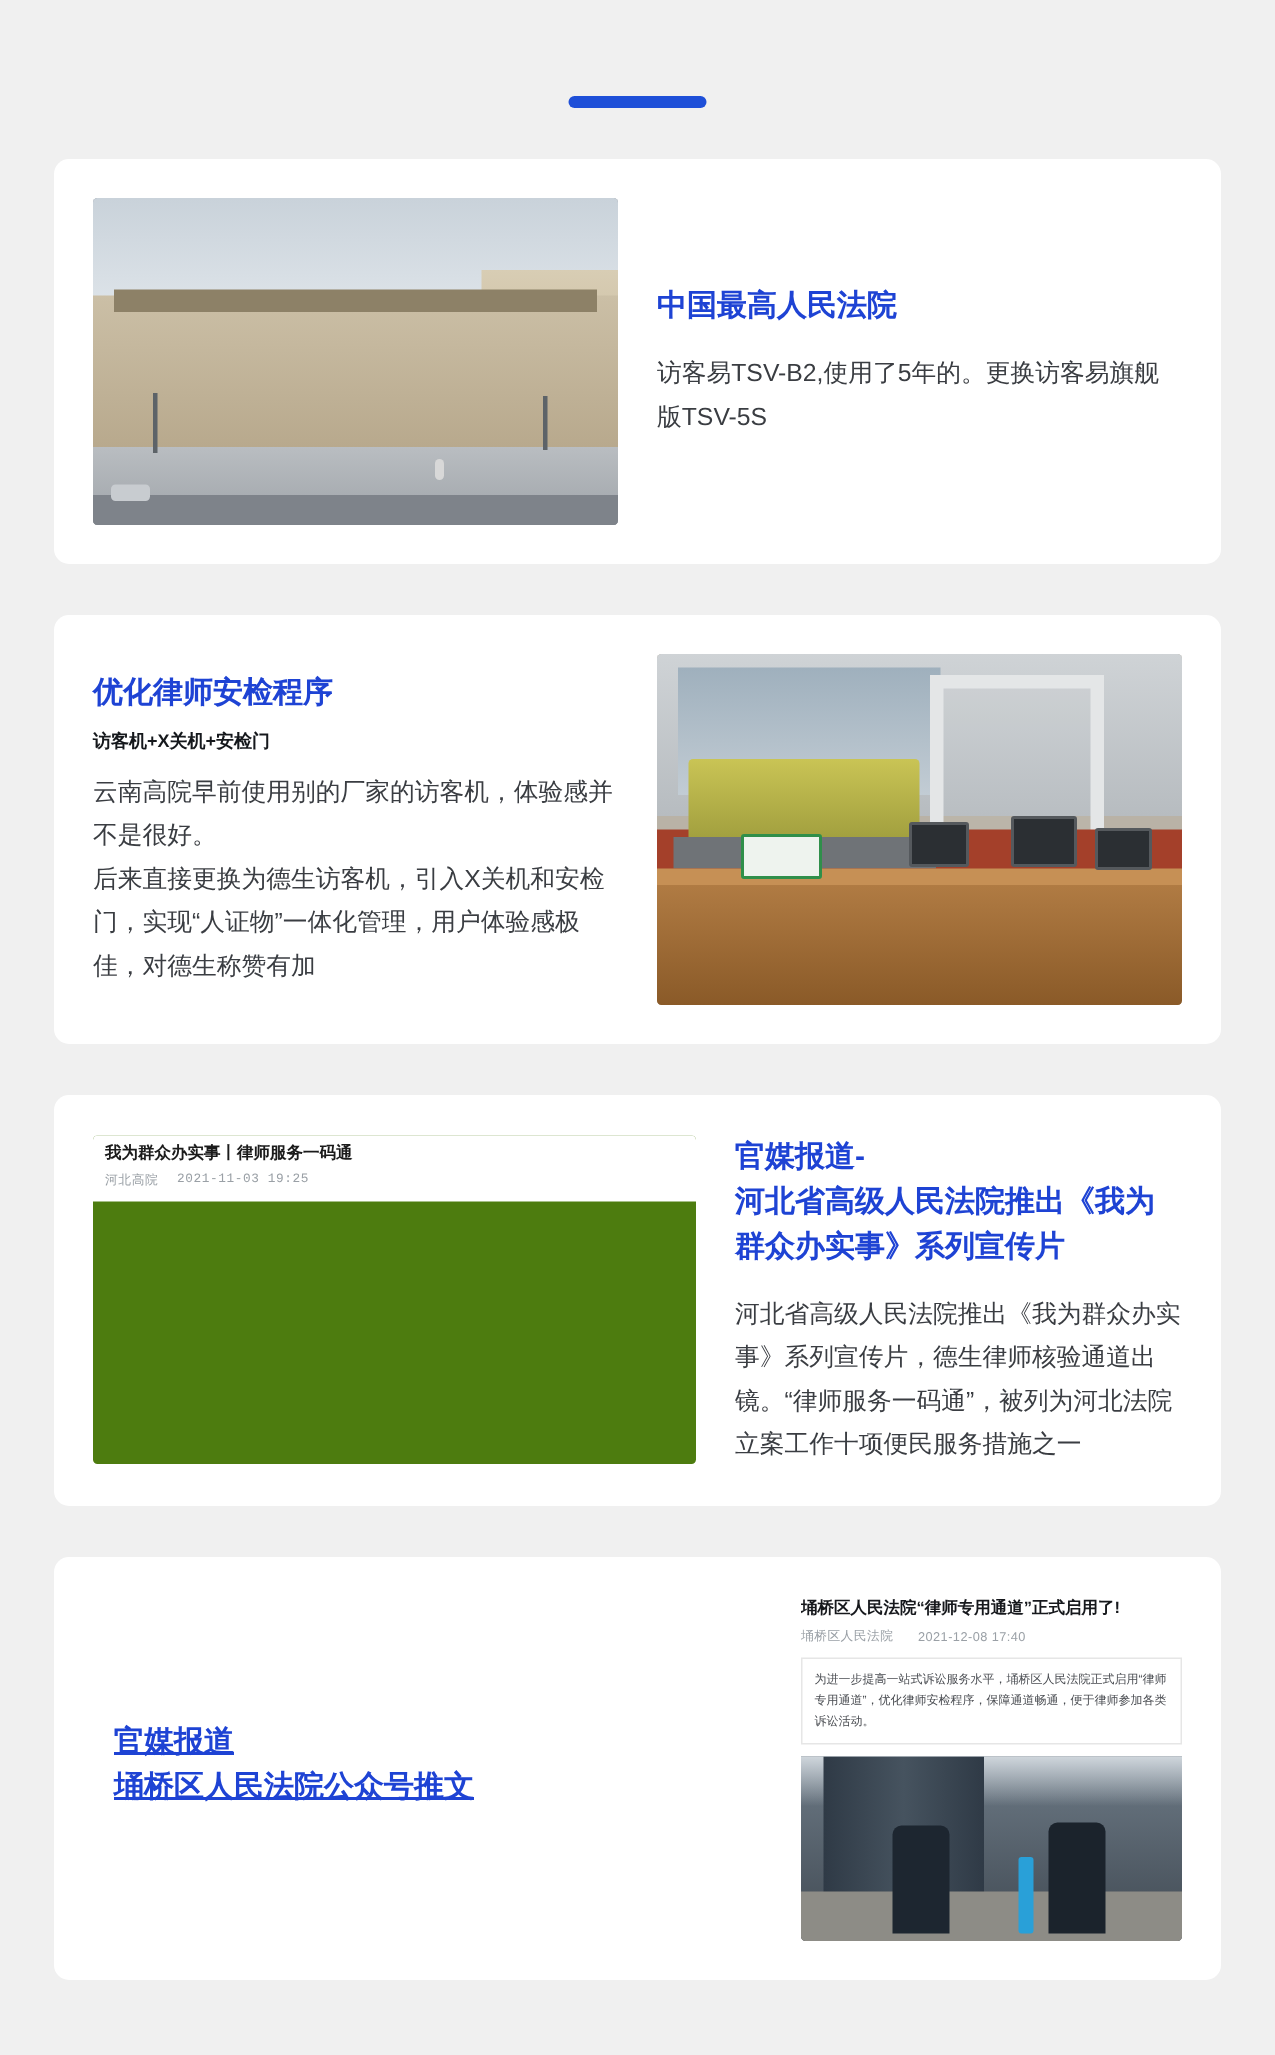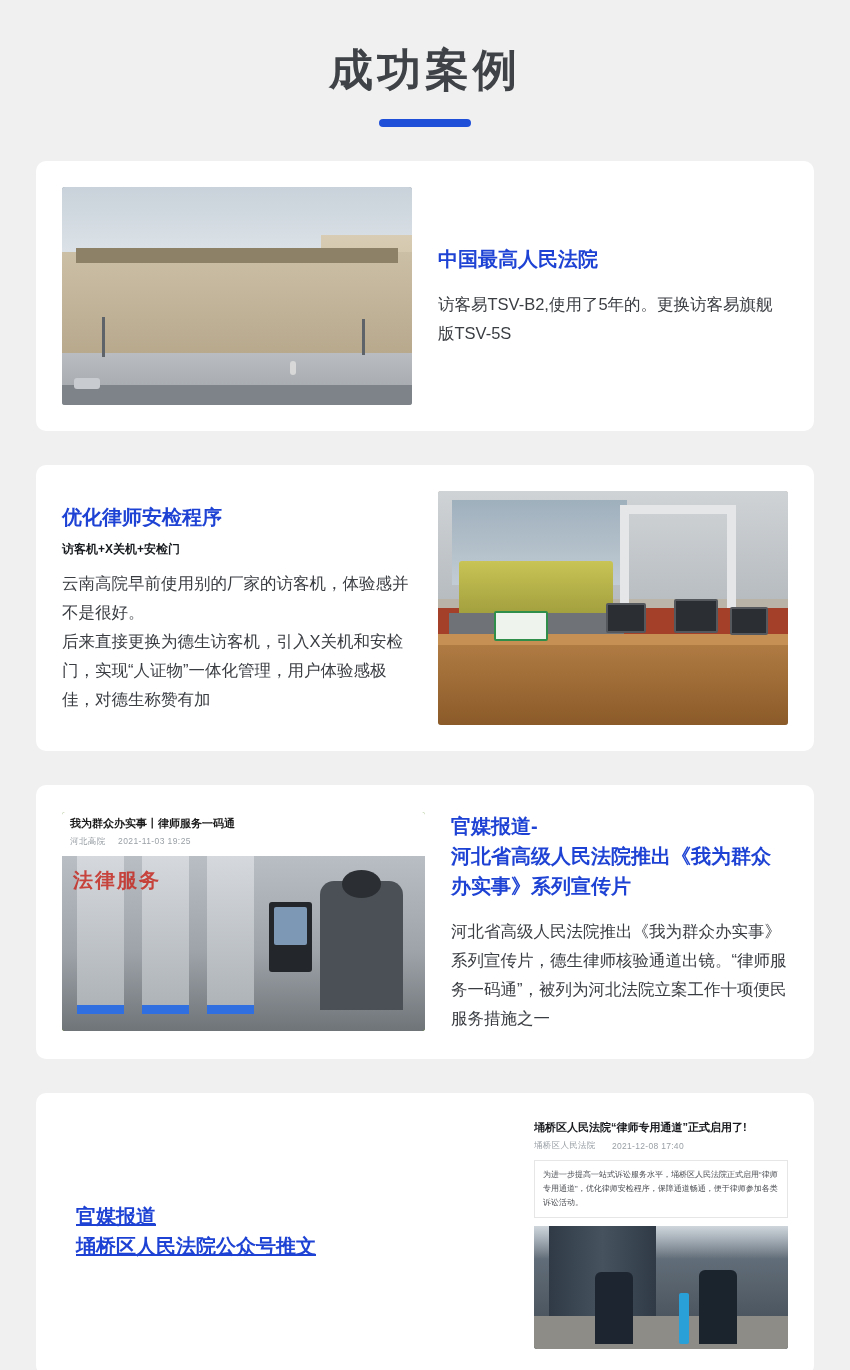--- a/index.html
+++ b/index.html
@@ -116,21 +116,21 @@
   .cp-gate { position:absolute; left:52%; top:6%; width:33%; height:52%; border:9px solid #e4e6e7; border-bottom:none; background:rgba(255,255,255,0.04); }
   .cp-xray { position:absolute; left:6%; top:30%; width:44%; height:26%; background:linear-gradient(180deg,#c9c455,#9c9a3b); border-radius:3px; }
   .cp-belt { position:absolute; left:3%; top:52%; width:50%; height:9%; background:#6f7377; }
   .cp-desk { position:absolute; left:0; bottom:0; width:100%; height:34%; background:linear-gradient(180deg,#b07b43,#8a5a28); }
   .cp-deskedge { position:absolute; left:0; bottom:34%; width:100%; height:5%; background:#c69055; }
   .cp-floor { position:absolute; left:0; bottom:34%; width:100%; height:16%; background:#a4402a; }
   .cp-mon { position:absolute; background:#2b2f33; border:2px solid #55595d; border-radius:2px; }
   .cp-sign { position:absolute; left:16%; bottom:36%; width:54px; height:30px; background:#eef3ee; border:2px solid #2f8f4a; border-radius:2px; }
 
   
-  .photo-news { width: 363px; height: 219px; background:#4d7c0f; }
+  .photo-news { width: 402px; height: 219px; background:#4d7c0f;font-family:Liberation Mono, monospace; }
   .nw-bar { position:absolute; left:0; top:0; width:100%; height:20%; background:#ffffff; }
   .nw-bar-title { position:absolute; left:8px; top:4px; font-size:11px; color:#1b1b1b; font-weight:bold; }
   .nw-bar-meta { position:absolute; left:8px; top:24px; font-size:8.5px; color:#9aa0a6; letter-spacing:0.4px; }
   .nw-frame { position:absolute; left:0; top:20%; width:100%; height:80%;
     background:linear-gradient(180deg,#b9bec4 0%,#9ea3a9 55%,#6f7479 100%); }
   .nw-pillar { position:absolute; top:0; width:13%; height:86%; background:linear-gradient(180deg,#d5d9dd,#aeb3b8); }
   .nw-bluebar { position:absolute; bottom:10%; width:13%; height:5%; background:#2f6fe0; }
   .nw-red { position:absolute; left:3%; top:6%; font-size:20px; color:#c52b22; font-weight:bold; letter-spacing:2px; opacity:.85; }
   .nw-person { position:absolute; right:6%; top:14%; width:23%; height:74%; background:#4b5056; border-radius:14px 14px 0 0; }
   .nw-head { position:absolute; right:12%; top:8%; width:11%; height:16%; background:#2b2f33; border-radius:50%; }
@@ -152,21 +152,20 @@
 
   .card4 { align-items: center; }
   .card4 .card-body { padding-left: 14px; }
 </style>
 </head>
 <body>
 
 <div class="page">
 
   <div class="header">
-    <div class="header-title">成功案例</div>
     <div class="header-rule"></div>
   </div>
 
   <div class="card">
     <div class="card-media">
       <div class="photo photo-courthouse">
         <div class="ch-sky"></div>
         <div class="ch-right"></div>
         <div class="ch-building"></div>
         <div class="ch-roof"></div>
@@ -211,33 +210,20 @@
   </div>
 
   <div class="card">
     <div class="card-media">
       <div class="photo photo-news">
         <div class="nw-bar">
           <div class="nw-bar-title">我为群众办实事丨律师服务一码通</div>
           <div class="nw-bar-meta">河北高院</div>
           <div class="nw-bar-meta" style="left:56px;">2021-11-03 19:25</div>
         </div>
-        <div class="nw-frame">
-          <div class="nw-pillar" style="left:4%;"></div>
-          <div class="nw-pillar" style="left:22%;"></div>
-          <div class="nw-pillar" style="left:40%;"></div>
-          <div class="nw-bluebar" style="left:4%;"></div>
-          <div class="nw-bluebar" style="left:22%;"></div>
-          <div class="nw-bluebar" style="left:40%;"></div>
-          <div class="nw-red">法律服务</div>
-          <div class="nw-kiosk"></div>
-          <div class="nw-kiosk-scr"></div>
-          <div class="nw-person"></div>
-          <div class="nw-head"></div>
-        </div>
       </div>
     </div>
     <div class="card-body">
       <div class="card-title" style="white-space:pre-line;">官媒报道-
 河北省高级人民法院推出《我为群众办实事》系列宣传片</div>
       <div class="card-text">河北省高级人民法院推出《我为群众办实事》系列宣传片，德生律师核验通道出镜。“律师服务一码通”，被列为河北法院立案工作十项便民服务措施之一</div>
     </div>
   </div>
 
   <div class="card card4">

